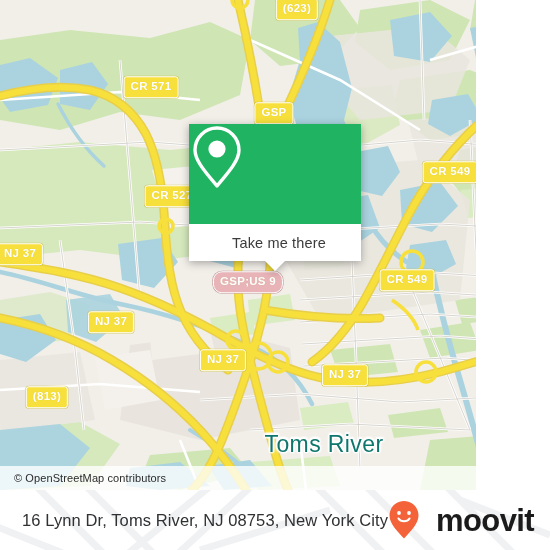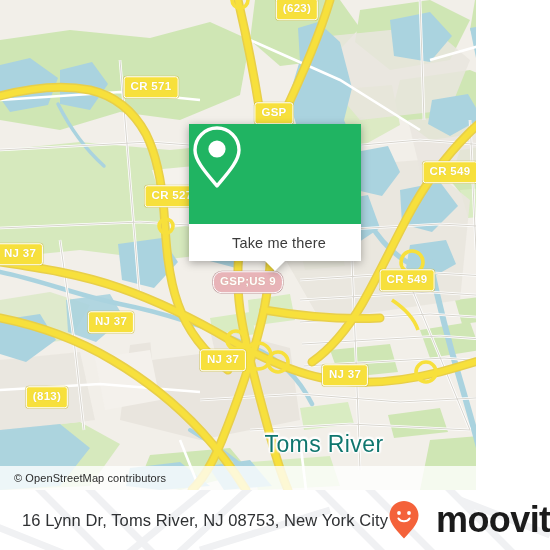--- a/index.html
+++ b/index.html
@@ -160,21 +160,21 @@
     letter-spacing: .1px;
     white-space: nowrap;
   }
   #brand {
     display: flex;
     align-items: center;
     gap: 2px;
   }
   #brand-text {
     color: #1b1b1b;
-    font-size: 36px;
+    font-size: 31px;
     font-weight: bold;
     letter-spacing: -.6px;
     line-height: 1;
     margin-left: 14px;
   }
 </style>
 </head>
 <body>
 
 <div id="app">

